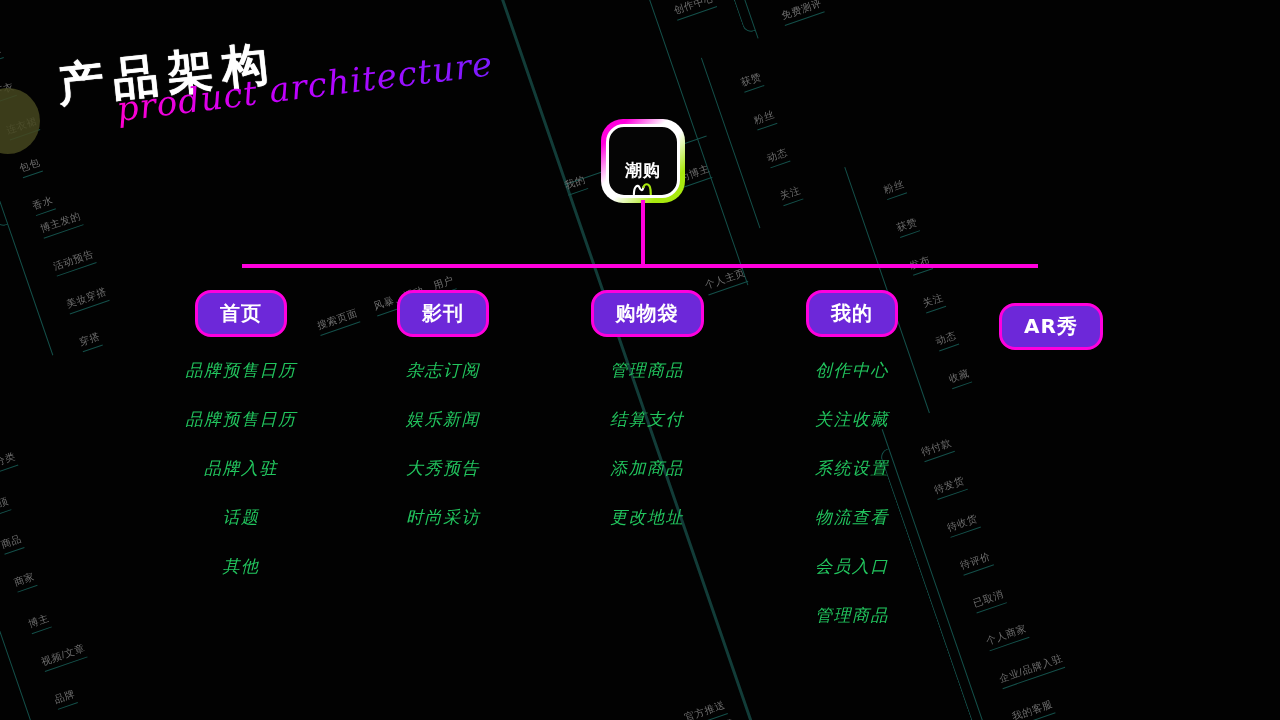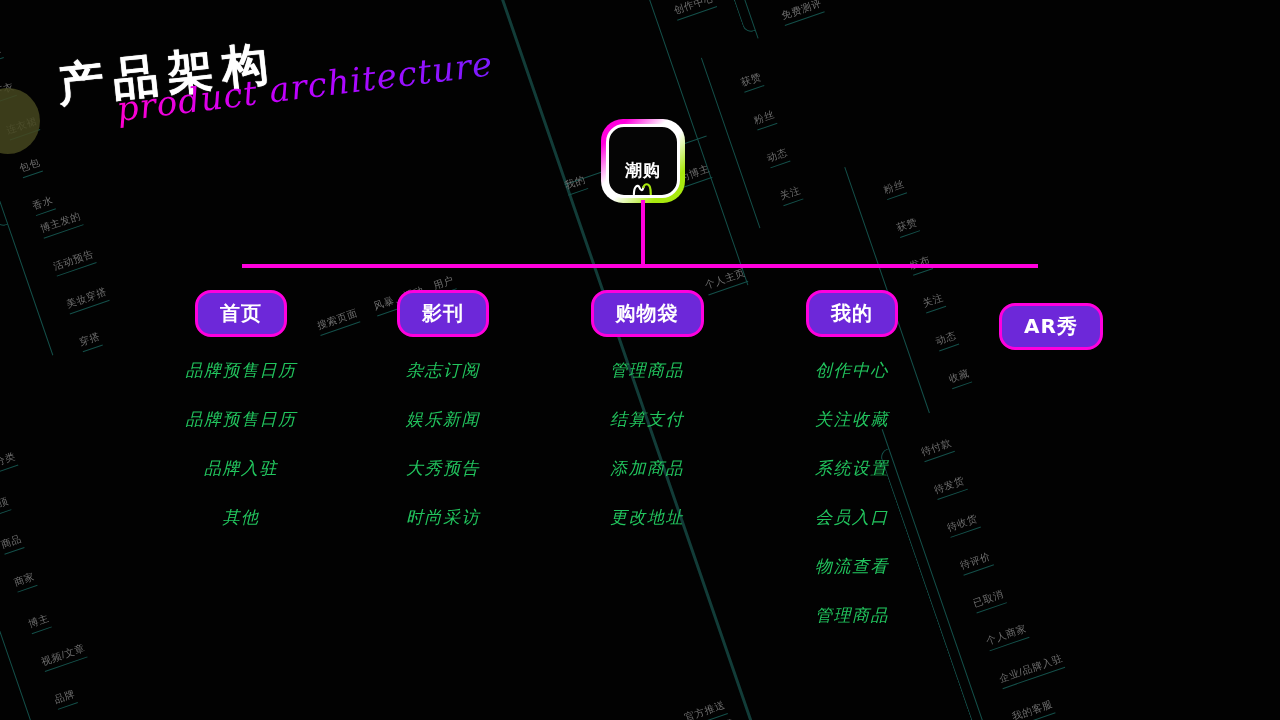--- a/index.html
+++ b/index.html
@@ -151,20 +151,21 @@
 
   <div id="stem"></div>
   <div id="hbar"></div>
 
   <div class="col" id="col-0">
     <div class="pill">首页</div>
     <div class="sub-list">
         <div class="sub-item">品牌预售日历</div>
         <div class="sub-item">品牌预售日历</div>
         <div class="sub-item">品牌入驻</div>
+        <div class="sub-item">话题</div>
         <div class="sub-item">其他</div>
       </div>
   </div>
   <div class="col" id="col-2">
     <div class="pill">购物袋</div>
     <div class="sub-list">
         <div class="sub-item">管理商品</div>
         <div class="sub-item">结算支付</div>
         <div class="sub-item">添加商品</div>
         <div class="sub-item">更改地址</div>
@@ -178,22 +179,22 @@
         <div class="sub-item">大秀预告</div>
         <div class="sub-item">时尚采访</div>
       </div>
   </div>
   <div class="col" id="col-3">
     <div class="pill">我的</div>
     <div class="sub-list">
         <div class="sub-item">创作中心</div>
         <div class="sub-item">关注收藏</div>
         <div class="sub-item">系统设置</div>
+        <div class="sub-item">物流查看</div>
         <div class="sub-item">会员入口</div>
-        <div class="sub-item">物流查看</div>
         <div class="sub-item">管理商品</div>
       </div>
   </div>
   <div class="col" id="col-4">
     <div class="pill">AR秀</div>
   </div>
 
 </div>
 
 </body></html>

